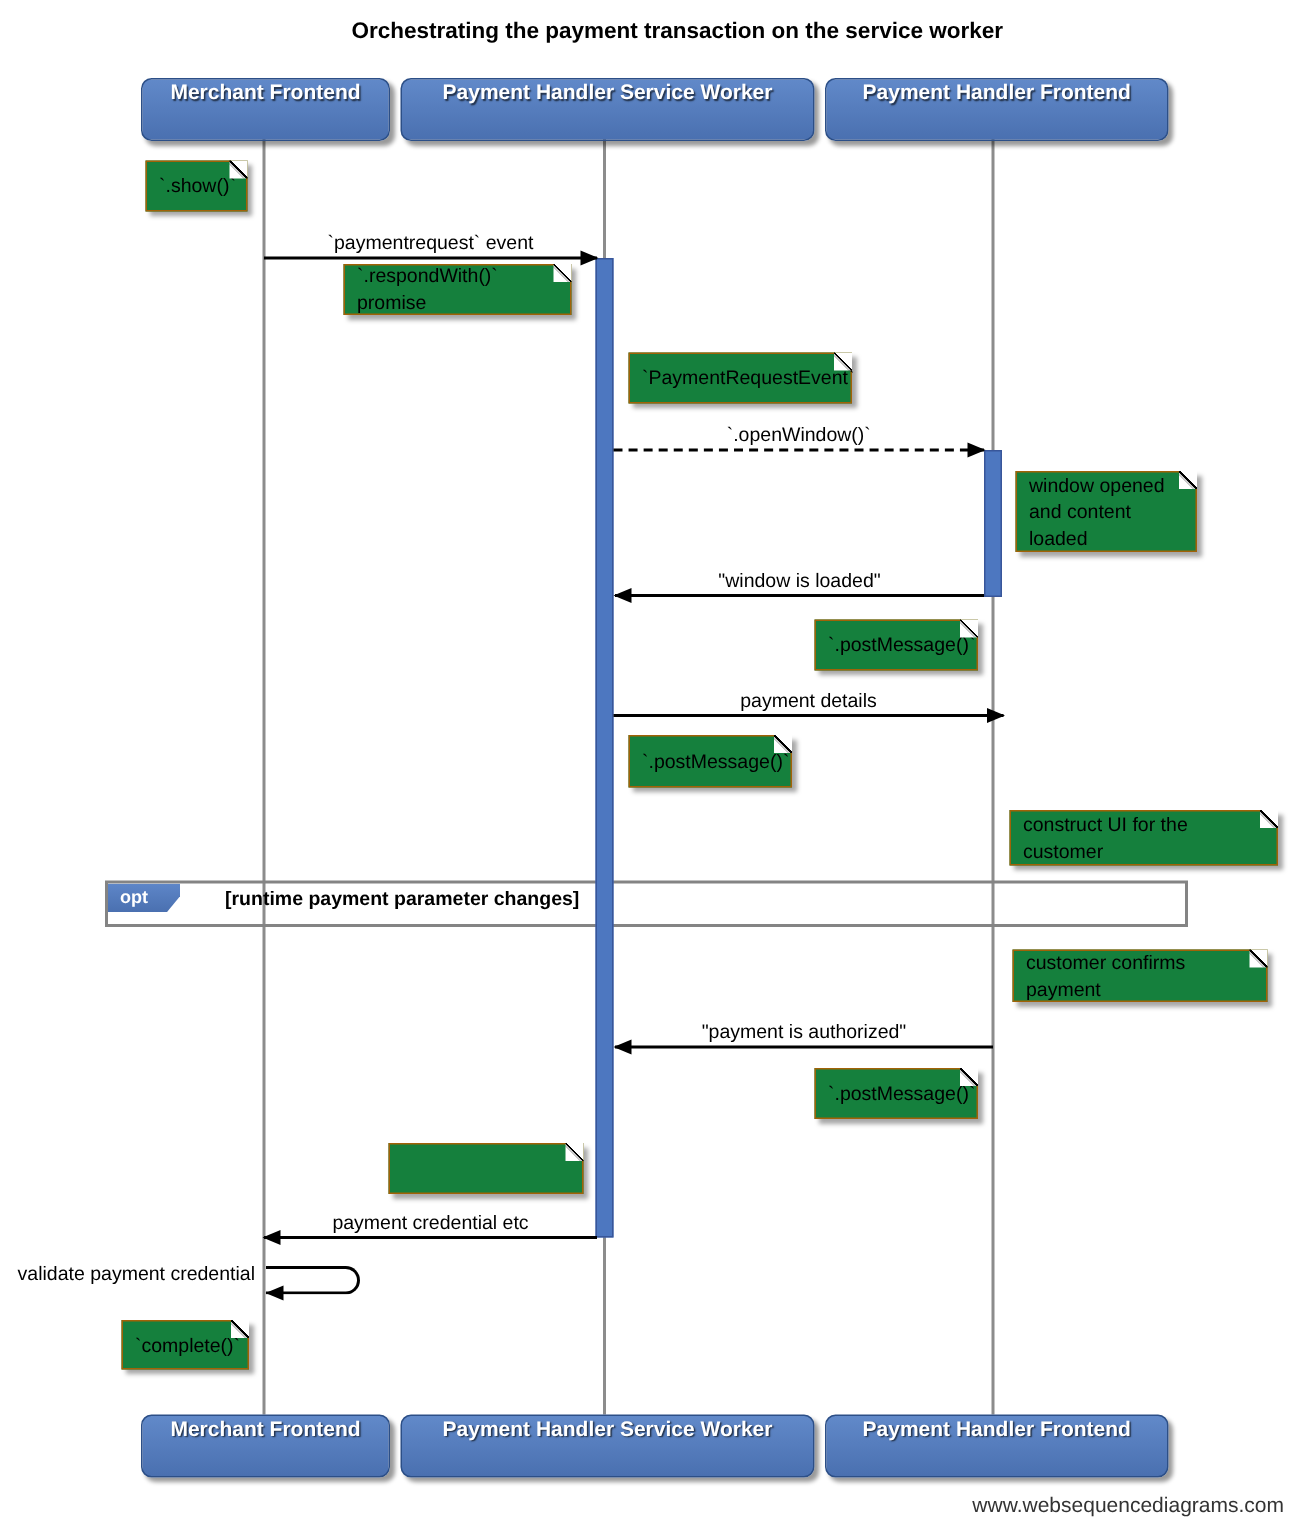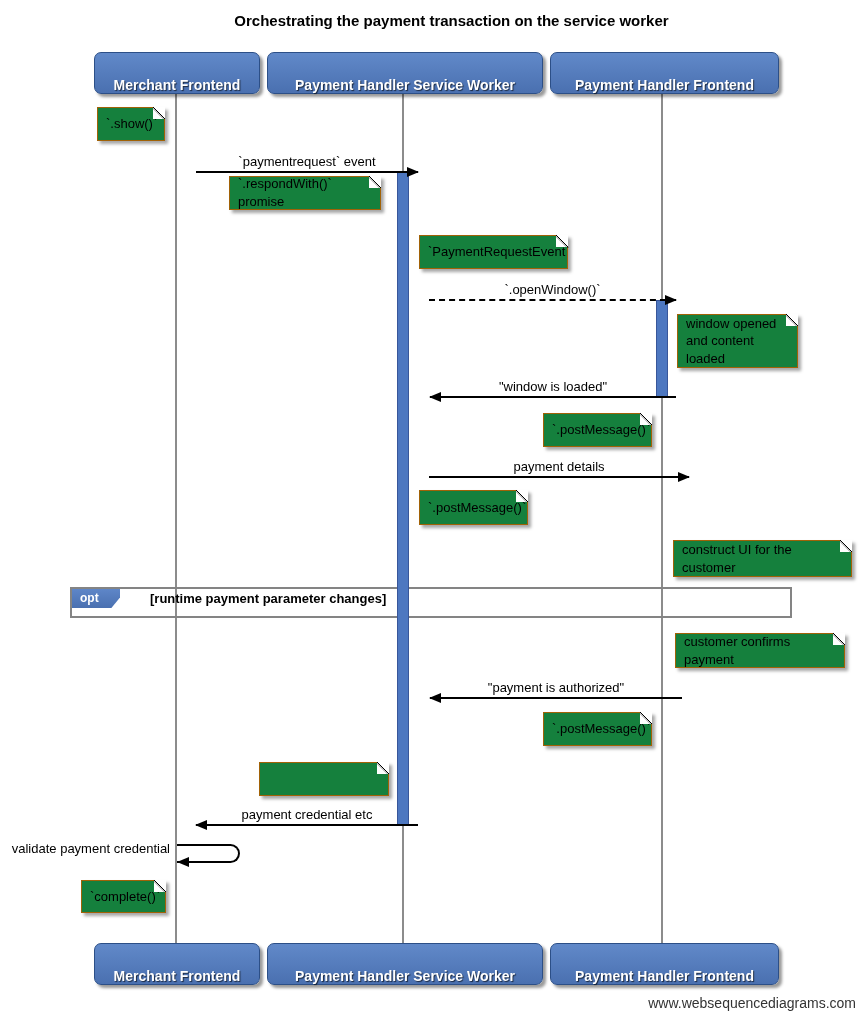--- a/index.html
+++ b/index.html
@@ -12,31 +12,31 @@
     font-size:15px; font-weight:bold;margin-left:20px;
   }
   .lifeline {
     position:absolute; top:92px; height:851px; width:2px; background:#8c8c8c; z-index:1;
   }
   .actor {
     position:absolute; height:40px; z-index:6;
     background:linear-gradient(180deg,#6189c9,#4a70b0);
     border:1px solid #2c4f87; border-radius:7px;
     box-shadow:3px 3px 3px rgba(0,0,0,0.4);
-    display:flex; align-items:flex-end; justify-content:center;
+    display:flex; align-items:flex-start; justify-content:center;
   }
   .actor-lbl {
     color:#fff; font-size:14px; font-weight:bold;
     text-shadow:1px 1px 1px rgba(0,0,0,0.65); white-space:nowrap;
   }
   .activation {
     position:absolute; width:12px; background:#4d77c0; border:1px solid #38569a;
     box-sizing:border-box; z-index:3;
   }
-  .msg { position:absolute; height:24px; z-index:4;margin-left:20px; }
+  .msg { position:absolute; height:24px; z-index:4; }
   .msg .lbl {
     position:absolute; left:0; right:0; bottom:4px; text-align:center;
     font-size:13px; white-space:nowrap;
   }
   .msg .line { position:absolute; left:0; right:0; bottom:0; height:0; border-top:2px solid #000; }
   .msg .line.dashed { border-top-style:dashed; }
   .head-r {
     position:absolute; right:-1px; bottom:-4px; width:0; height:0;
     border-top:5px solid transparent; border-bottom:5px solid transparent;
     border-left:12px solid #000;

